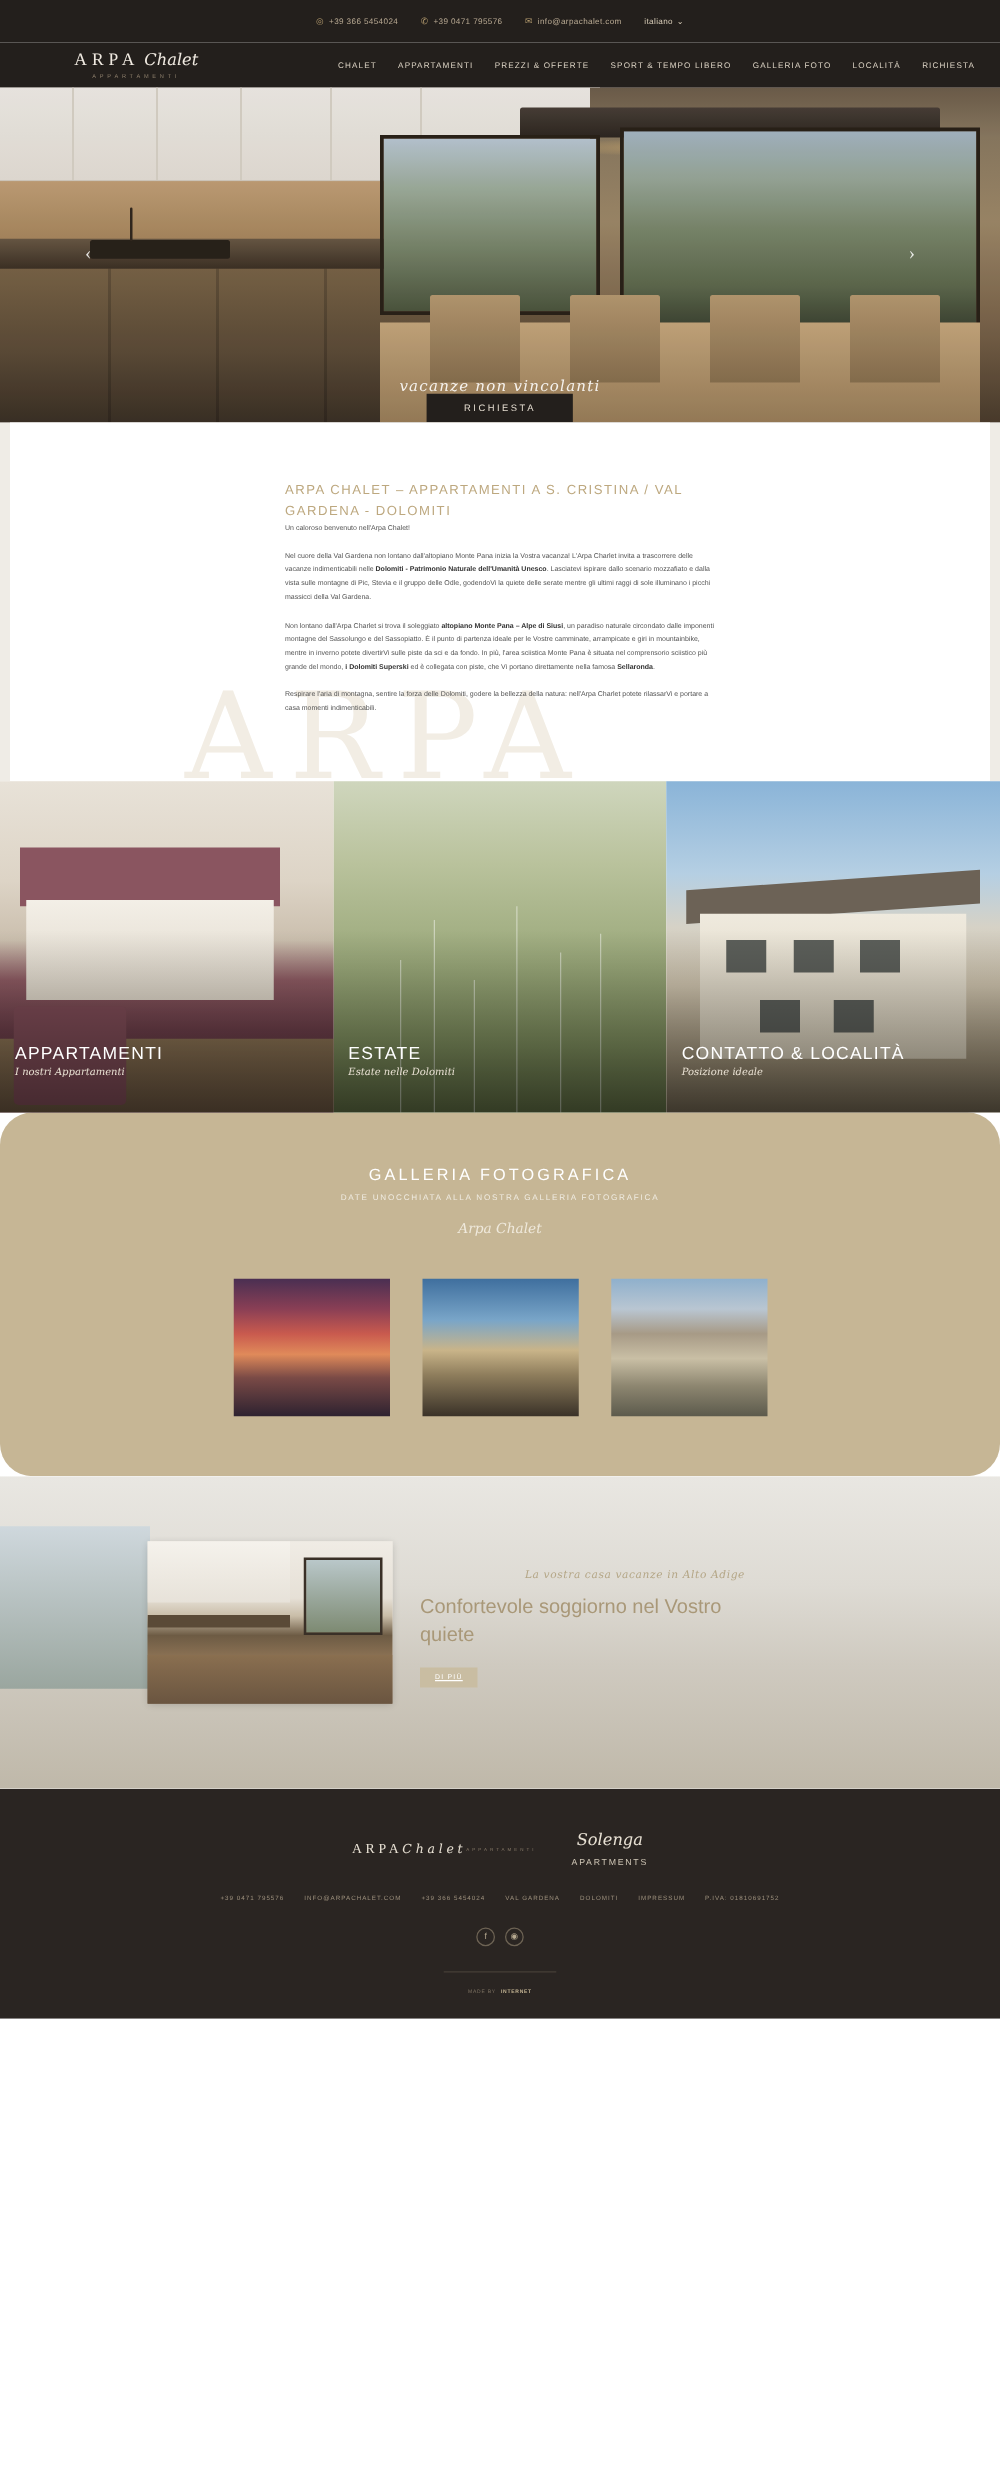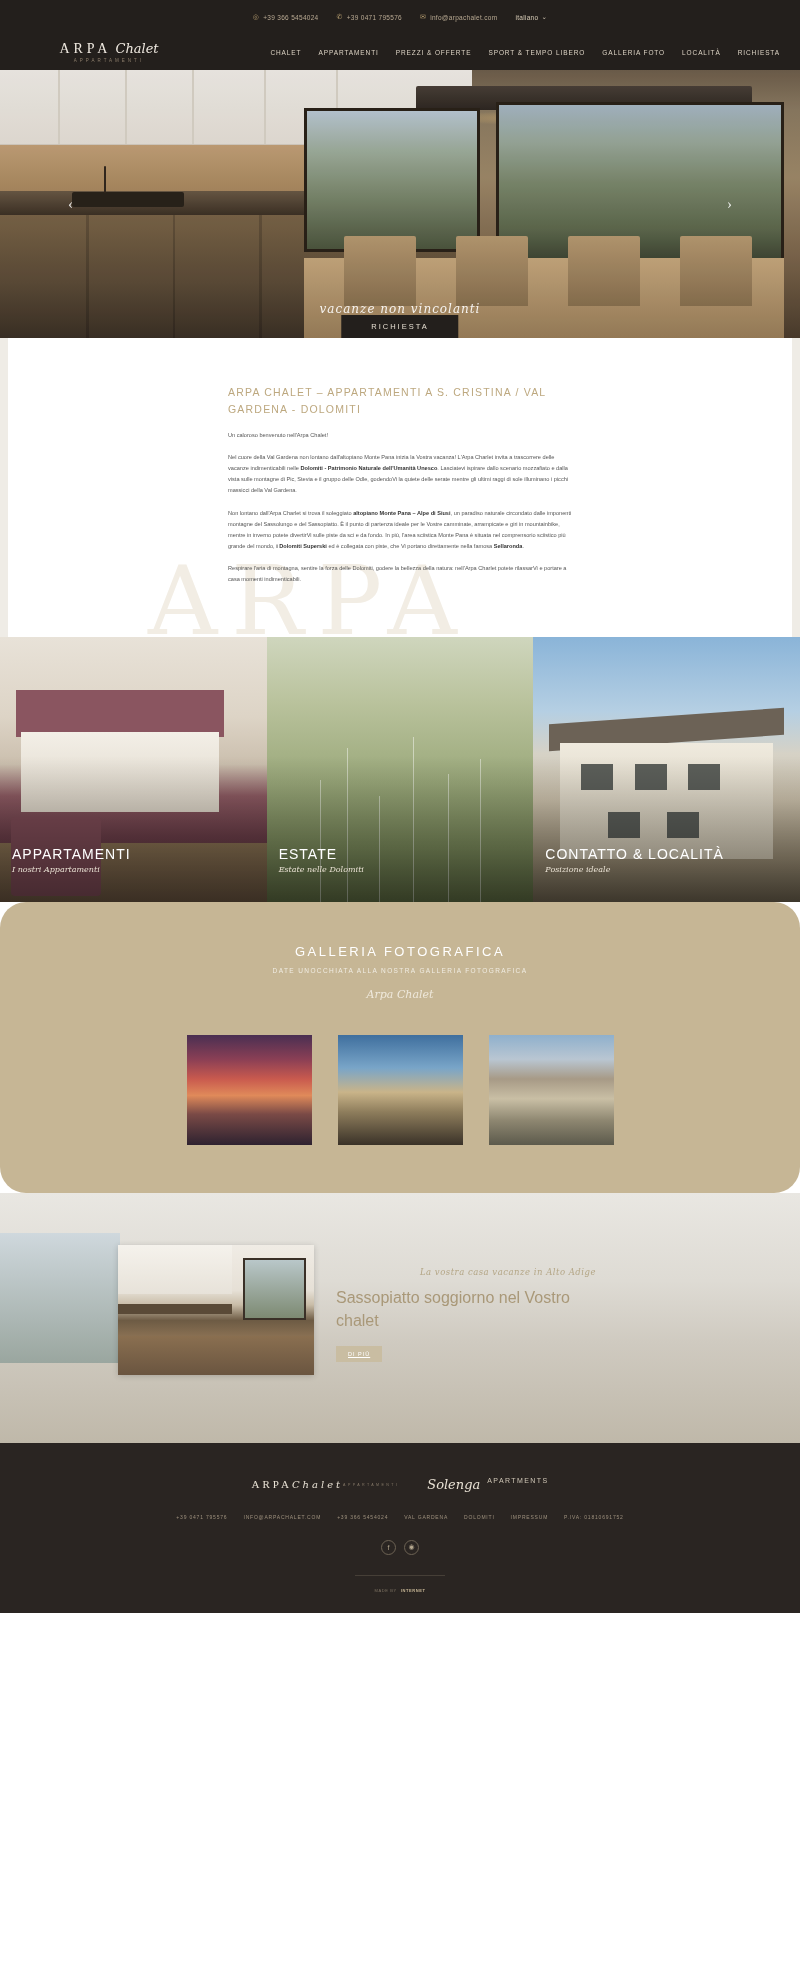--- a/index.html
+++ b/index.html
@@ -187,21 +187,21 @@
     overflow: hidden;
   }
   .wm {
     position: absolute; left: 140px; bottom: -20px;
     font-family: "DejaVu Serif", serif; font-size: 96px; color: #f2ede4;
     letter-spacing: 14px; white-space: nowrap; pointer-events: none;
   }
   .intro-inner { width: 344px; margin: 0 auto; position: relative; z-index: 2; }
   .intro-h1 {
     color: #bda87f; font-size: 10.5px; letter-spacing: 1.2px;
-    font-weight: normal; line-height: 1.6; margin-bottom: 12px;
+    font-weight: normal; line-height: 1.6; 
   }
   .intro-h2 {
     color: #5c5c5c; font-size: 9px; letter-spacing: .9px; line-height: 1.7;
     font-weight: normal; margin-bottom: 20px;
   }
   .intro-p {
     color: #555; font-size: 5.6px; line-height: 2; margin-bottom: 11px;
   }
   .intro-p b { color: #333; }
 
@@ -284,21 +284,21 @@
     font-size: 5.5px; letter-spacing: 1px; padding: 5px 12px;
   }
 
   
   .footer { background: #2a2522; padding: 34px 0 20px; text-align: center; }
   .f-logos { display: flex; align-items: center; justify-content: center; gap: 28px; }
   .f-logo1 { display: flex; align-items: center; }
   .f-logo1-main { color: #e8e1d4; font-family: "Liberation Serif", serif; font-size: 11px; letter-spacing: 3px; }
   .f-logo1-script { font-family: "DejaVu Serif", serif; font-style: italic; font-size: 10px; }
   .f-logo1-sub { color: #877a69; font-size: 3.6px; letter-spacing: 2.4px; margin-top: 2px; }
-  .f-logo2 { display:flex; align-items: flex-start; gap: 7px; }
+  .f-logo2 { display:flex; align-items: center; gap: 7px; flex-direction: column; }
   .f-logo2-script { font-family:"DejaVu Serif", serif; font-style: italic; color:#e8e1d4; font-size: 13px; }
   .f-logo2-txt { color:#cfc6b6; font-size: 7px; letter-spacing: 1.4px; }
   .f-links { margin-top: 22px; display: flex; justify-content: center; gap: 16px; flex-wrap: wrap; }
   .f-links a { color: #9e917e; font-size: 5px; letter-spacing: .8px; text-decoration: none; white-space: nowrap; }
   .f-social { margin-top: 20px; display: flex; justify-content: center; gap: 8px; }
   .f-soc {
     width: 15px; height: 15px; border-radius: 50%; border: 1px solid #6d6354;
     color: #b5a territory; color: #b5a88f; font-size: 7px;
     display: flex; align-items: center; justify-content: center;
   }
@@ -450,21 +450,21 @@
   <div class="cta-bg"></div>
   <div class="cta-bgwin"></div>
   <div class="cta-photo">
     <div class="cp-cab"></div>
     <div class="cp-counter"></div>
     <div class="cp-win"></div>
     <div class="cp-floor"></div>
   </div>
   <div class="cta-text">
     <div class="cta-script">La vostra casa vacanze in Alto Adige</div>
-    <h2 class="cta-h">Sassopiatto soggiorno nel Vostro chalet</h2>
+    <h2 class="cta-h">Confortevole soggiorno nel Vostro quiete</h2>
     <a class="cta-btn" href="#">DI PIÙ</a>
   </div>
 </div>
 
 <div class="footer">
   <div class="f-logos">
     <div class="f-logo1">
       <div class="f-logo1-main">
         <span>ARPA</span><span class="f-logo1-script">Chalet</span>
       </div>

